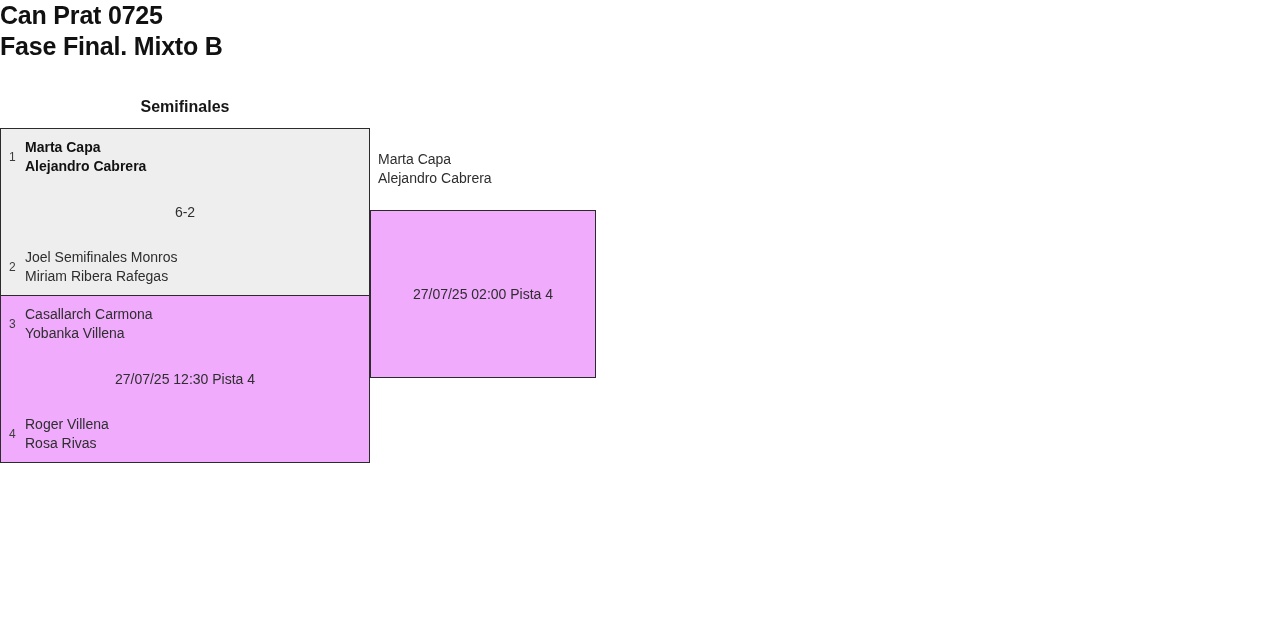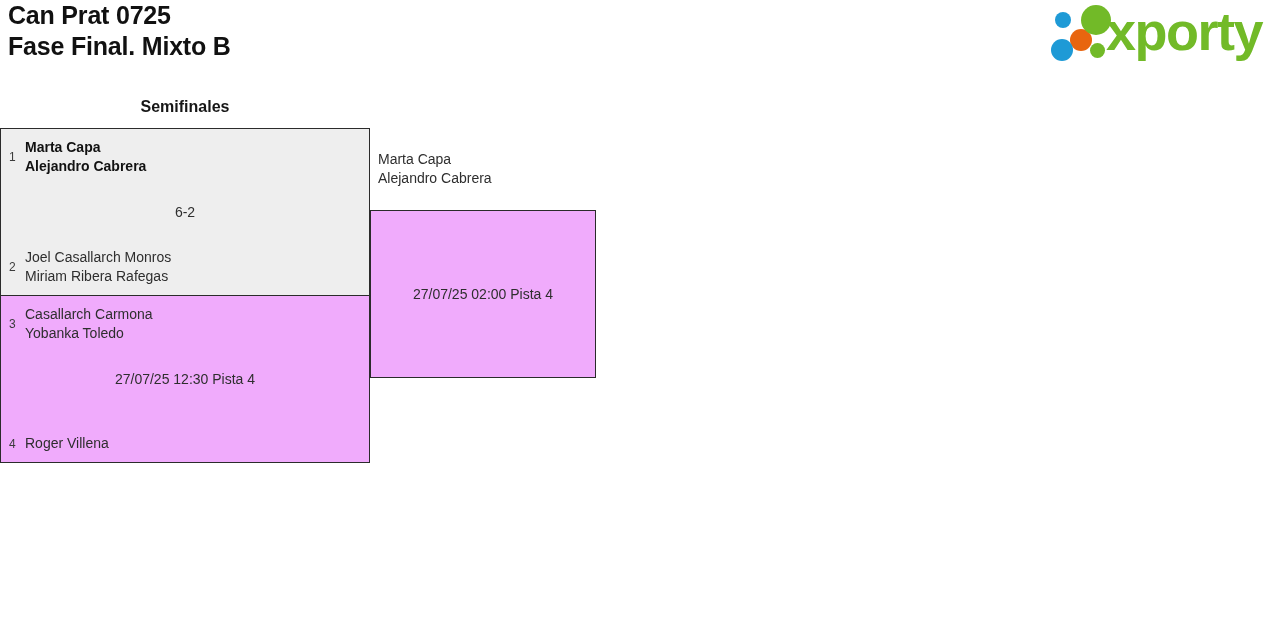--- a/index.html
+++ b/index.html
@@ -21,21 +21,20 @@
     position: absolute;
     top: 0; left: 0;
     width: 1280px;
     height: 78px;
   }
   #title-block {
     position: absolute;
     left: 0px;
     top: 0px;
     line-height: 31px;
-    padding-left: 8px;
   }
   .title-line {
     font-size: 25px;
     font-weight: 600;
     letter-spacing: -0.2px;
     color: #111111;
     white-space: nowrap;
   }
 
   
@@ -159,68 +158,59 @@
 </head>
 <body>
 
 <div id="header">
 
   <div id="title-block">
     <div class="title-line">Can Prat 0725</div>
     <div class="title-line">Fase Final. Mixto B</div>
   </div>
 
-  <div id="logo">
-    <div id="logo-dots">
-      <span class="dot dot-blue-sm"></span>
-      <span class="dot dot-orange"></span>
-      <span class="dot dot-blue-lg"></span>
-      <span class="dot dot-green-lg"></span>
-      <span class="dot dot-green-sm"></span>
-    </div>
-    <div id="logo-word">xporty</div>
-  </div>
 
 </div>
 
 <div id="bracket">
 
   <div class="round-header" id="round-header-0">Semifinales</div>
 
   <div class="match-box played" id="match-sf-1">
     <div class="competitor top">
       <span class="seed">1</span>
       <span class="names winner">
         <span class="name-line">Marta Capa</span>
         <span class="name-line">Alejandro Cabrera</span>
       </span>
     </div>
     <div class="match-meta">6-2</div>
     <div class="competitor bottom">
       <span class="seed">2</span>
       <span class="names">
-        <span class="name-line">Joel Casallarch Monros</span>
+        <span class="name-line">Joel Semifinales Monros</span>
         <span class="name-line">Miriam Ribera Rafegas</span>
       </span>
     </div>
   </div>
 
   <div class="match-box" id="match-sf-2">
     <div class="competitor top">
       <span class="seed">3</span>
       <span class="names">
         <span class="name-line">Casallarch Carmona</span>
-        <span class="name-line">Yobanka Toledo</span>
+        <span class="name-line">Yobanka Villena</span>
       </span>
     </div>
     <div class="match-meta">27/07/25 12:30 Pista 4</div>
     <div class="competitor bottom">
       <span class="seed">4</span>
       <span class="names">
         <span class="name-line">Roger Villena</span>
+        <span class="name-line">Rosa Rivas</span>
       </span>
     </div>
   </div>
 
   <div class="competitor outside-top">
     <span class="names">
       <span class="name-line">Marta Capa</span>
       <span class="name-line">Alejandro Cabrera</span>
     </span>
   </div>

